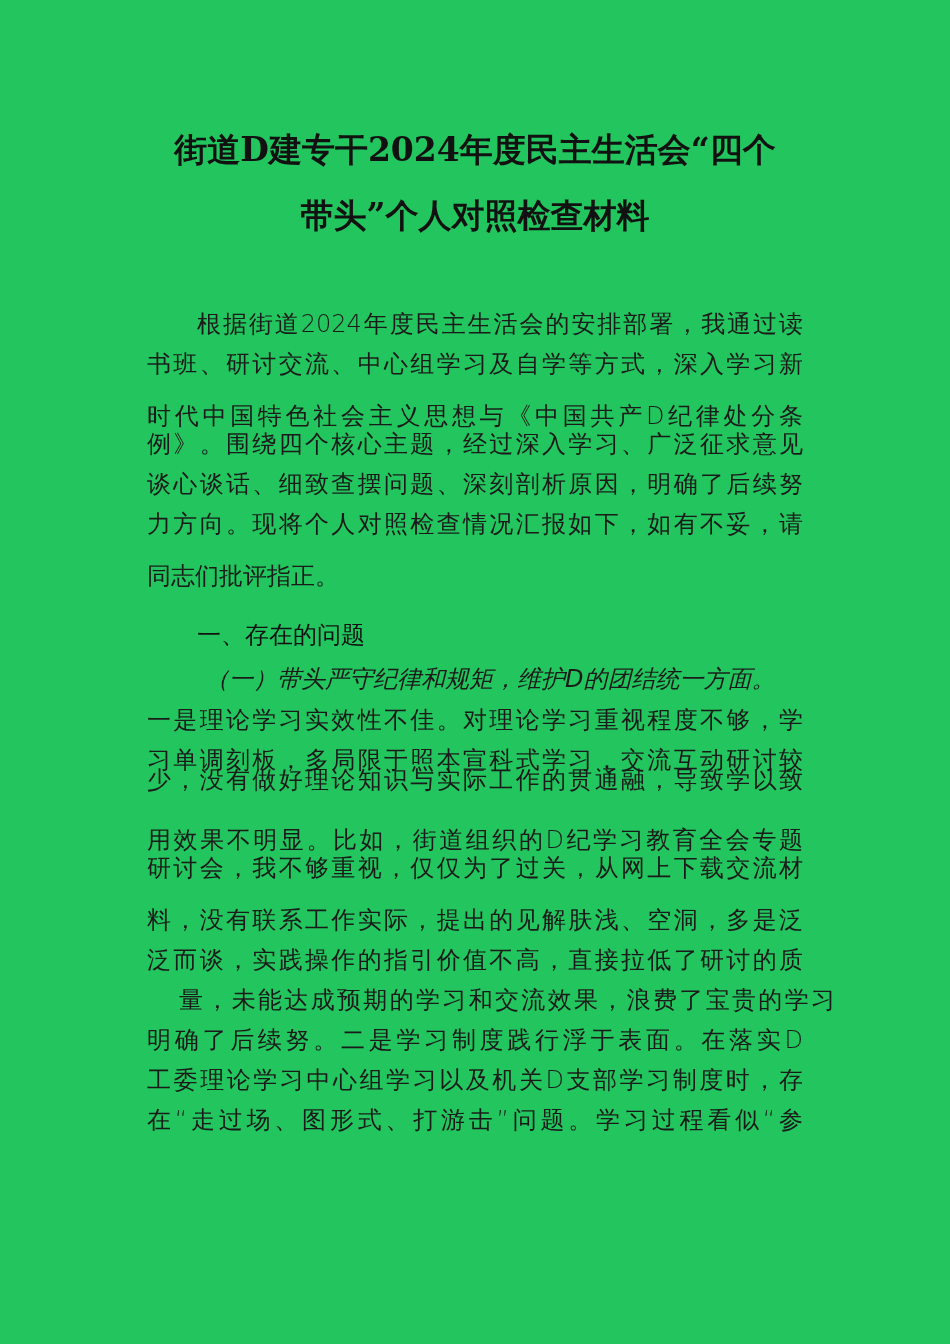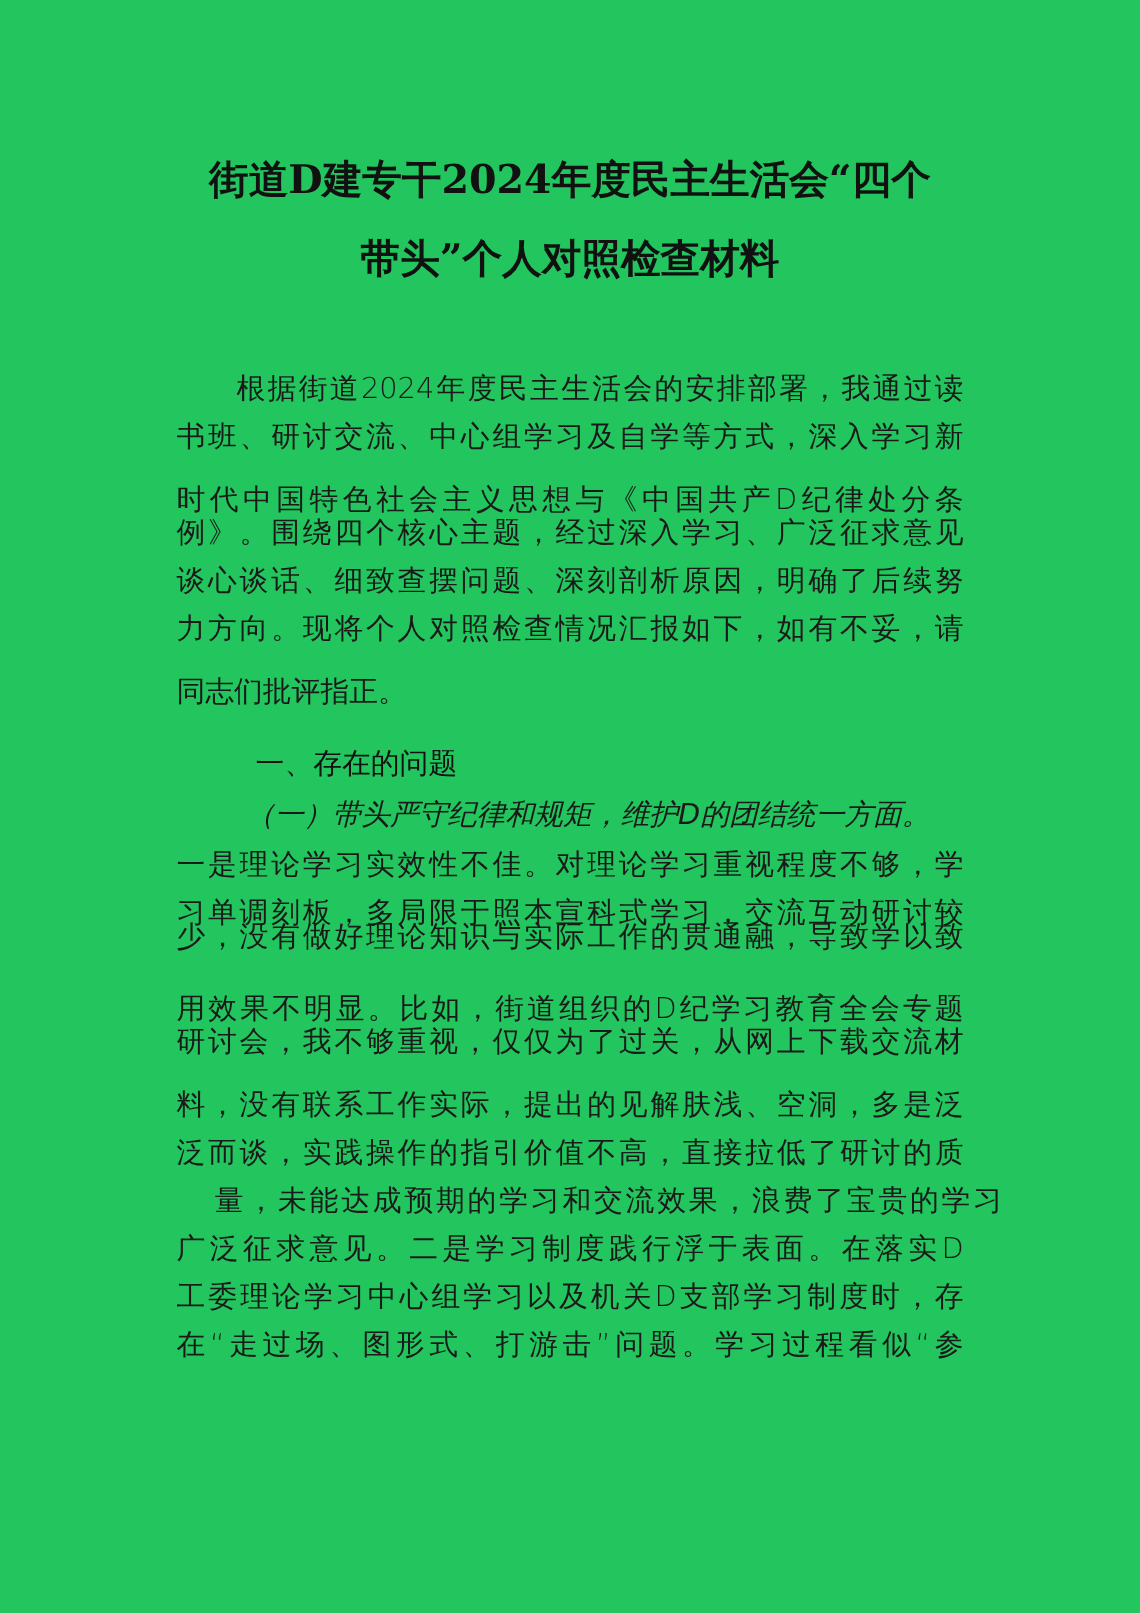--- a/index.html
+++ b/index.html
@@ -61,27 +61,26 @@
   .line.last {
     text-align-last: left;
   }
   .line.indent {
     padding-left: 50px;
     width: 606px;
   }
   .heading1 {
     position: absolute;
     left: 50px;
-    font-family: Liberation Sans, sans-serif;
+    font-family: Liberation Mono, monospace;
     font-size: 24px;
     line-height: 40px;
     font-weight: normal;
     color: #111111;
     white-space: nowrap;
-    margin-left: 16px;
   }
   .heading2 {
     font-weight: normal;
     font-style: italic;
   }
 </style>
 </head>
 <body>
 
 <div class="page">
@@ -104,18 +103,18 @@
     <div class="line indent last heading2" style="top:355px; padding-left:58px; width:598px;">（一）带头严守纪律和规矩，维护D的团结统一方面。</div>
 
     <div class="line" style="top:396px;">一是理论学习实效性不佳。对理论学习重视程度不够，学</div>
     <div class="line" style="top:436px;">习单调刻板，多局限于照本宣科式学习，交流互动研讨较</div>
     <div class="line" style="top:456px;">少，没有做好理论知识与实际工作的贯通融，导致学以致</div>
     <div class="line" style="top:516px;">用效果不明显。比如，街道组织的D纪学习教育全会专题</div>
     <div class="line" style="top:544px;">研讨会，我不够重视，仅仅为了过关，从网上下载交流材</div>
     <div class="line" style="top:596px;">料，没有联系工作实际，提出的见解肤浅、空洞，多是泛</div>
     <div class="line" style="top:636px;">泛而谈，实践操作的指引价值不高，直接拉低了研讨的质</div>
     <div class="line" style="top:676px;margin-left:32px;">量，未能达成预期的学习和交流效果，浪费了宝贵的学习</div>
-    <div class="line" style="top:716px;">广泛征求意见。二是学习制度践行浮于表面。在落实D</div>
+    <div class="line" style="top:716px;">明确了后续努。二是学习制度践行浮于表面。在落实D</div>
     <div class="line" style="top:756px;">工委理论学习中心组学习以及机关D支部学习制度时，存</div>
     <div class="line" style="top:796px;">在“走过场、图形式、打游击”问题。学习过程看似“参</div>
   </div>
 
 </div>
 
 </body></html>

